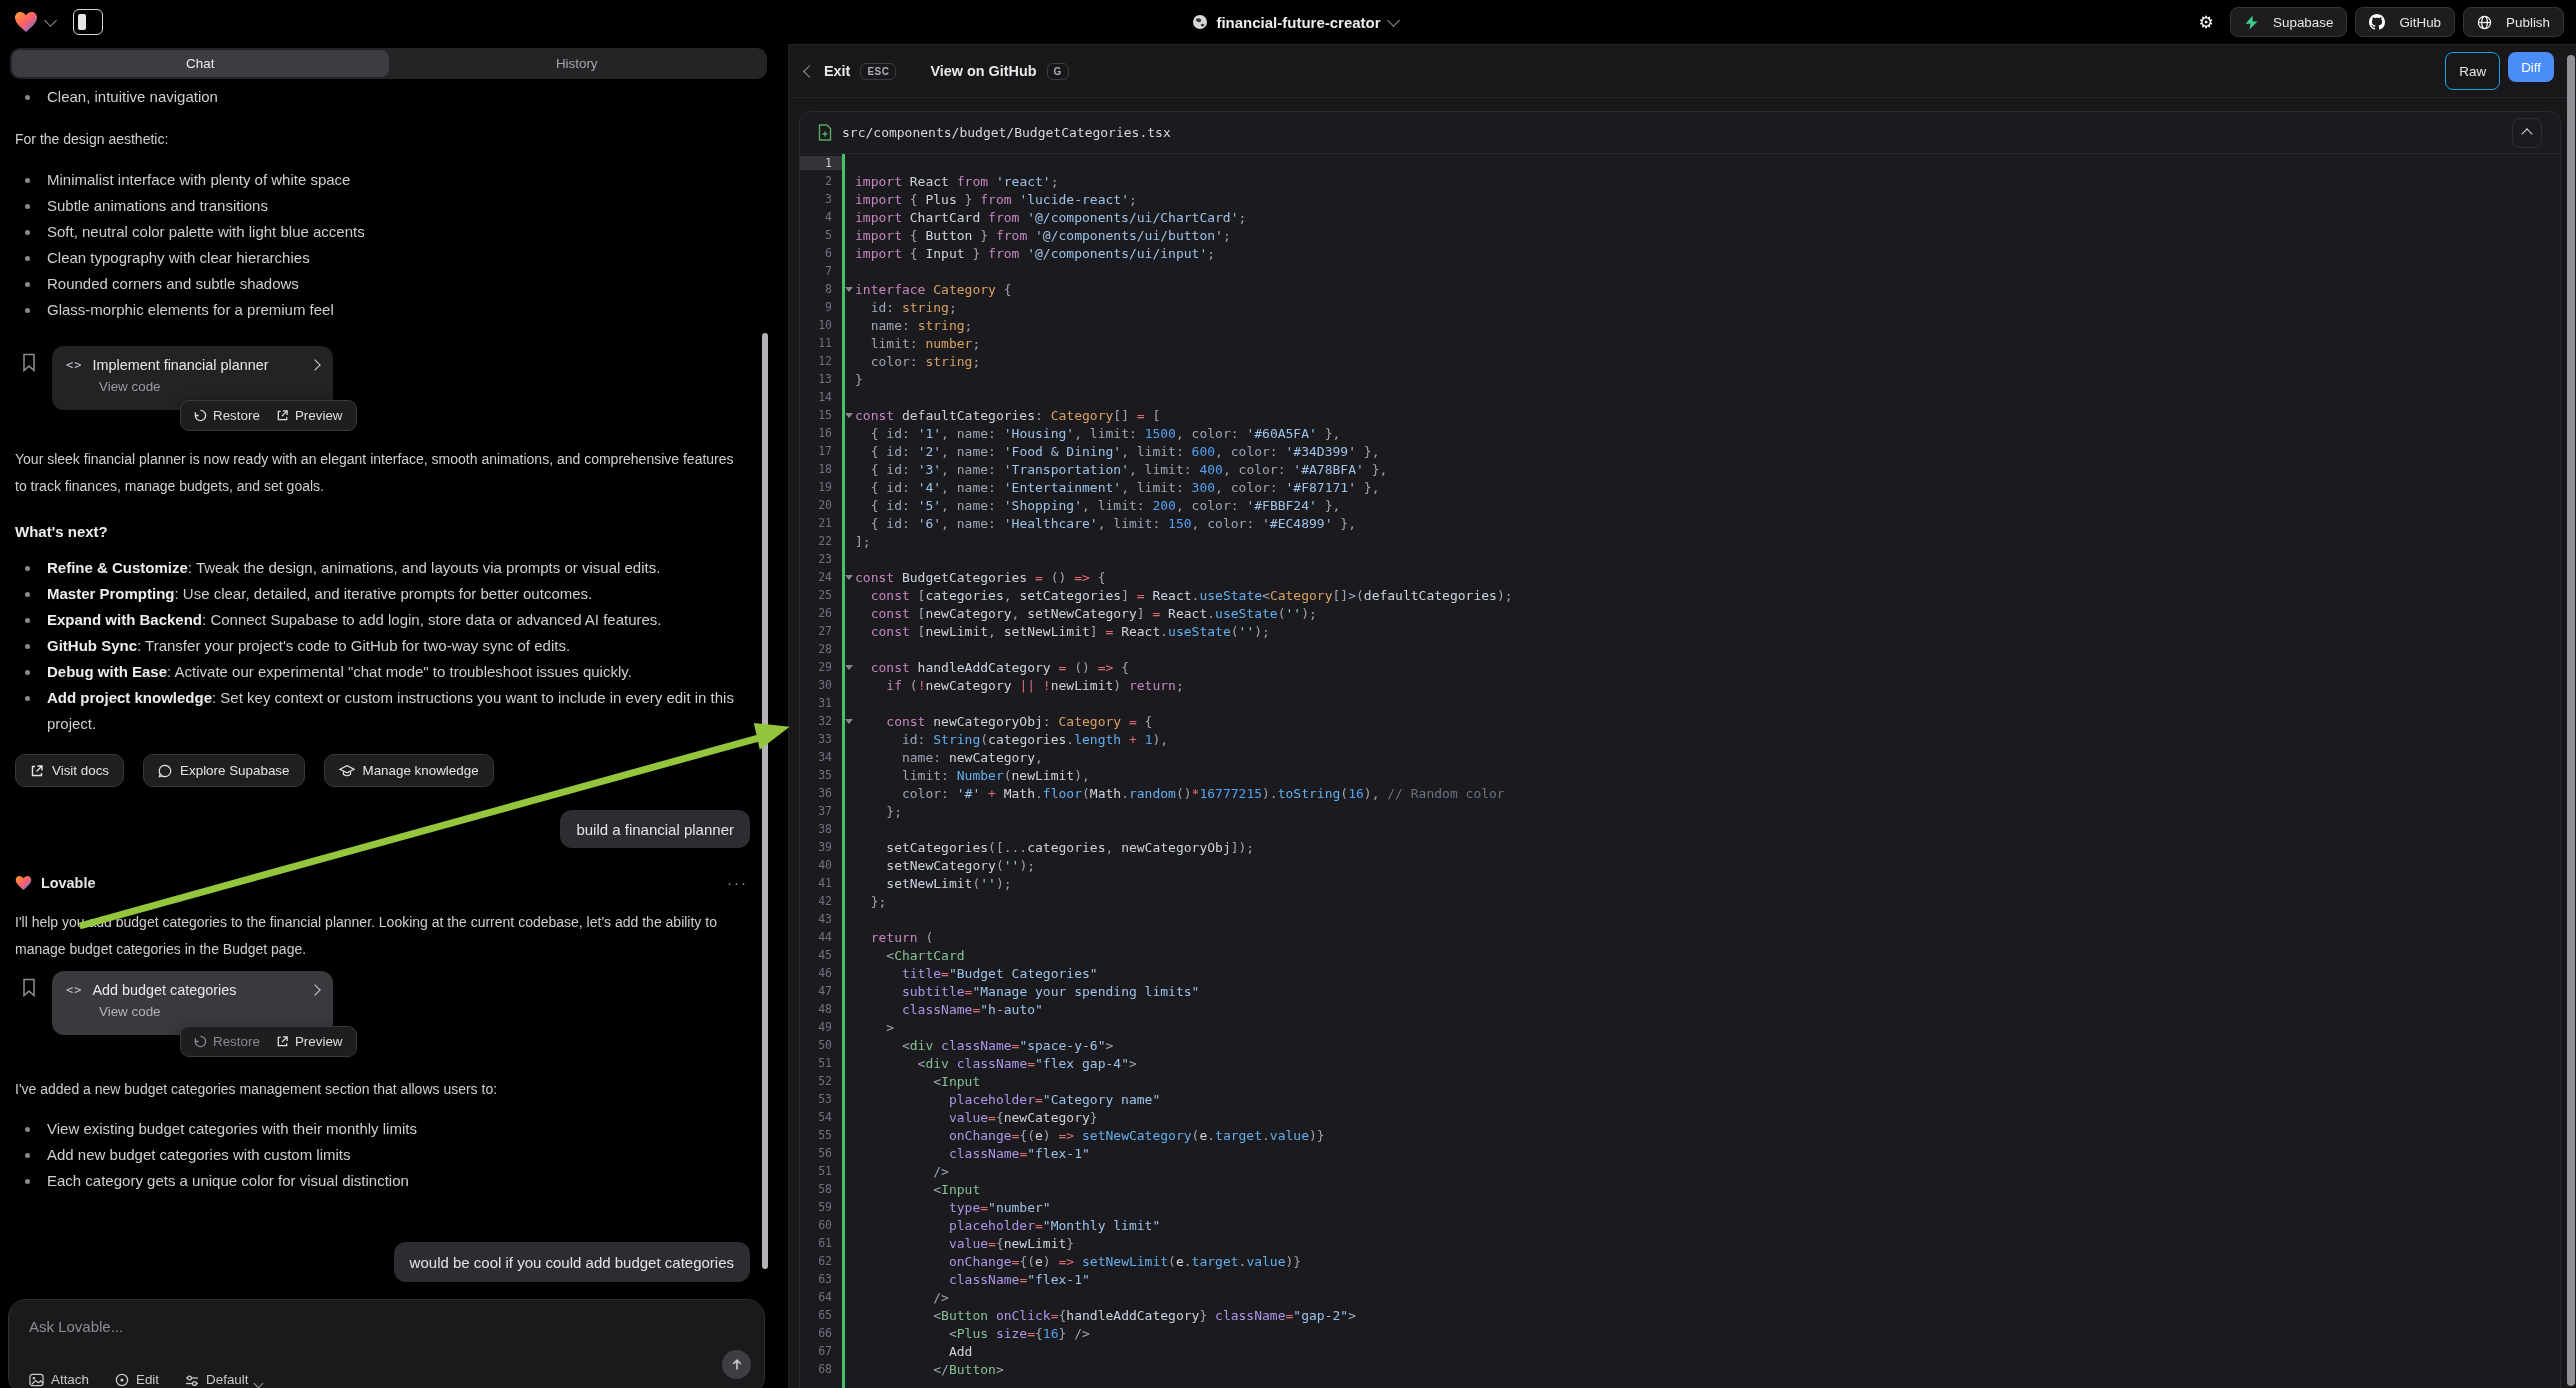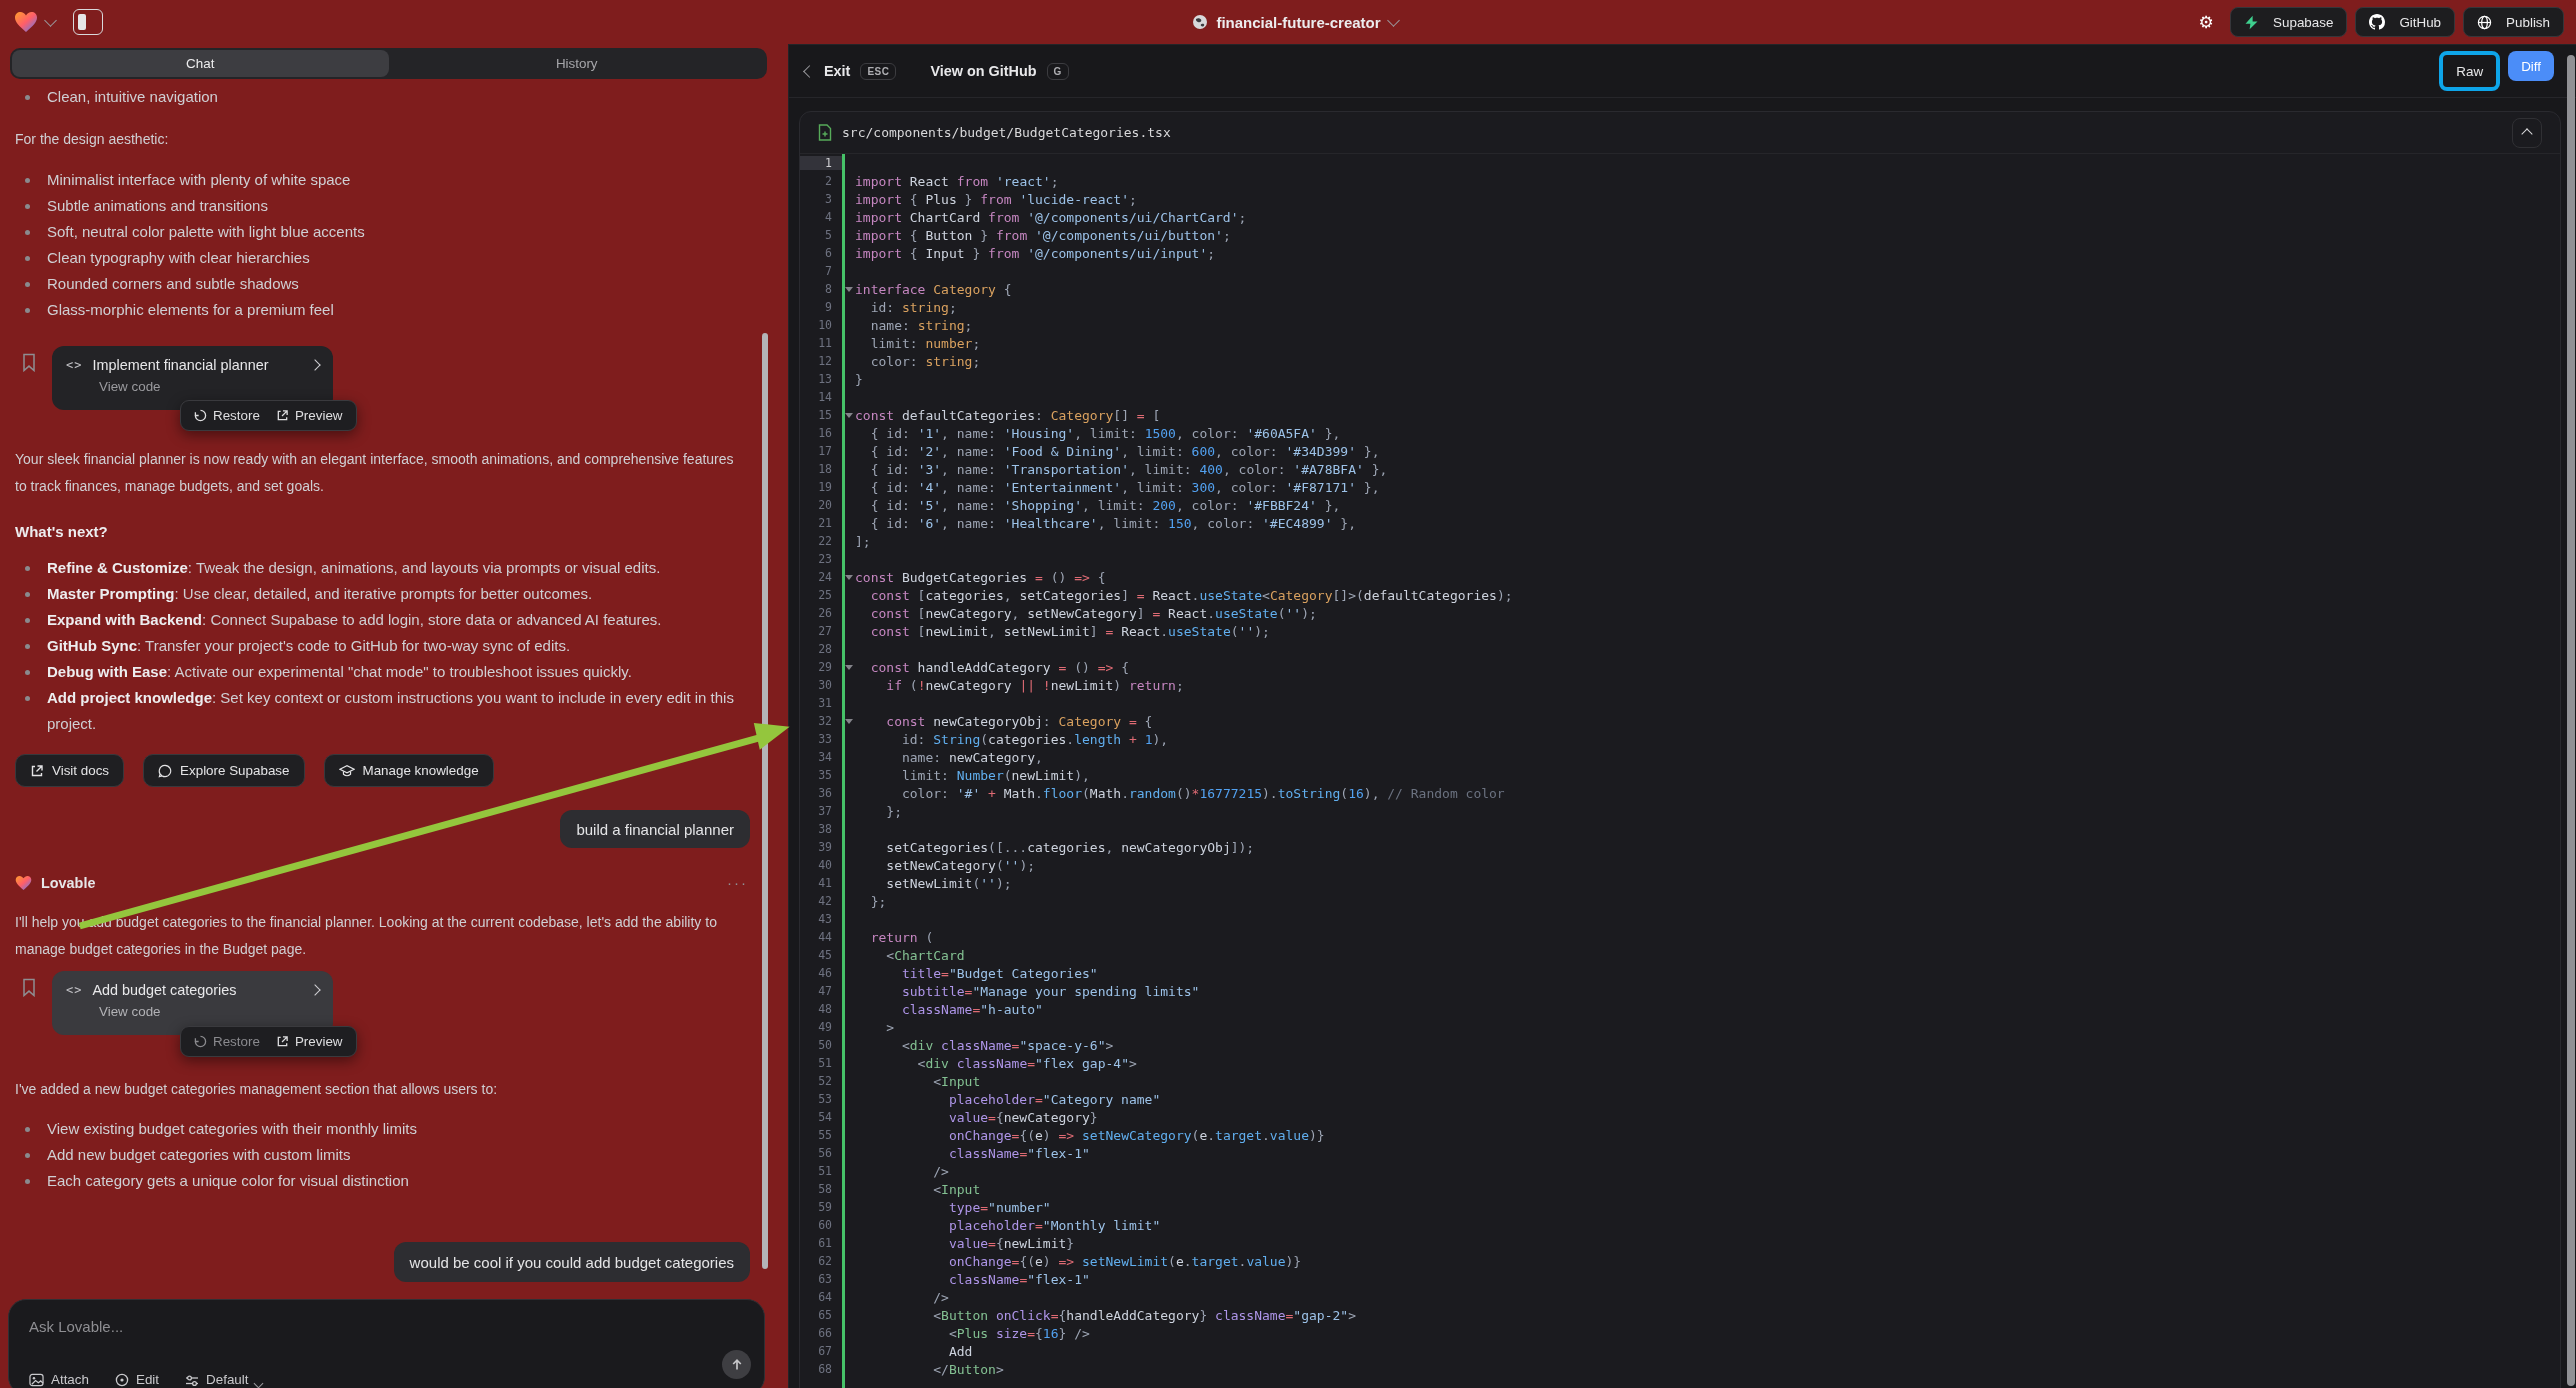--- a/index.html
+++ b/index.html
@@ -1,18 +1,18 @@
 <!DOCTYPE html>
 <html><head>
 <meta charset="utf-8">
 <style>
   * { margin:0; padding:0; box-sizing:border-box; }
   html,body { width:2576px; height:1388px; overflow:hidden; background:#151515;
     font-family:"Liberation Sans", sans-serif; }
-  .app { position:relative; width:2576px; height:1388px; background:#7f1d1d; color:#d6d6d8; }
+  .app { position:relative; width:2576px; height:1388px; background:#000000; color:#d6d6d8; }
 
   
   .topbar { position:absolute; left:0; top:0; right:0; height:44px; }
   .tb-left { position:absolute; left:14px; top:0; height:44px; display:flex; align-items:center; gap:8px; }
   .tb-center { position:absolute; left:1046px; top:0; height:44px; display:flex; align-items:center; gap:8px; width:498px; justify-content:center; }
   .tb-center .t-label { font-size:15px; color:#ececee; font-weight:600; }
   .tb-right { position:absolute; right:12px; top:7px; display:flex; gap:8px; align-items:center; }
   .tb-btn { height:30px; display:flex; align-items:center; gap:14px; padding:0 13px;
     border:1px solid #36363a; border-radius:8px; background:#1d1d1f; font-size:13.4px; color:#e8e8ea; }
   .tb-iconbtn { width:32px; height:30px; display:flex; align-items:center; justify-content:center;
@@ -68,21 +68,21 @@
 
   .chat-scrollbar { position:absolute; left:762px; top:289px; width:6px; height:936px; background:#b4b4b8; border-radius:3px; }
 
   
   .codepanel { position:absolute; left:789px; top:44px; right:0; bottom:0; background:#18181b; border-top:1px solid #242428; overflow:hidden; }
   .code-toolbar { position:absolute; left:0; right:0; top:0; height:53px; border-bottom:1px solid #26262a; display:flex; align-items:center; }
   .ct-left { display:flex; align-items:center; gap:10px; padding-left:16px; font-size:14.4px; color:#e8e8ea; font-weight:600; }
   .kbd { border:1px solid #3c3c40; border-radius:6px; font-size:10px; color:#aeaeb2; padding:2px 6px; font-weight:600; letter-spacing:0.5px; }
   .ct-gap { width:14px; }
   .ct-right { margin-left:auto; display:flex; gap:8px; padding-right:22px; }
-  .raw-btn { height:38px; padding:16px 13px; border:4px solid #0ea5e9; border-radius:8px; display:flex; align-items:center; font-size:13.4px; color:#e8e8ea; background:transparent; }
+  .raw-btn { height:38px; padding:16px 13px; border:1px solid #0ea5e9; border-radius:8px; display:flex; align-items:center; font-size:13.4px; color:#e8e8ea; background:transparent; }
   .diff-btn { height:30px; padding:0 13px; border-radius:8px; display:flex; align-items:center; font-size:13.4px; color:#fff; background:#4b8df8; }
   .back-chev { width:9px; height:9px; border-left:1.7px solid #9a9a9e; border-bottom:1.7px solid #9a9a9e; transform:rotate(45deg); }
 
   .codecard { position:absolute; left:10px; top:66px; width:1762px; bottom:-12px; background:#1b1b1f;
     border:1px solid #2a2a2f; border-radius:12px; }
   .cc-header { position:absolute; left:0; right:0; top:0; height:42px; border-bottom:1px solid #26262a;
     display:flex; align-items:center; gap:10px; padding:0 18px; }
   .cc-path { font-family:"DejaVu Sans Mono", monospace; font-size:13px; color:#d8d8da; }
   .collapse-btn { margin-left:auto; width:30px; height:30px; border:1px solid #303034; border-radius:8px; display:flex; align-items:center; justify-content:center; }
   .collapse-btn .up { width:8px; height:8px; border-left:1.7px solid #d9d9db; border-top:1.7px solid #d9d9db; transform:rotate(45deg); margin-top:3px; }

